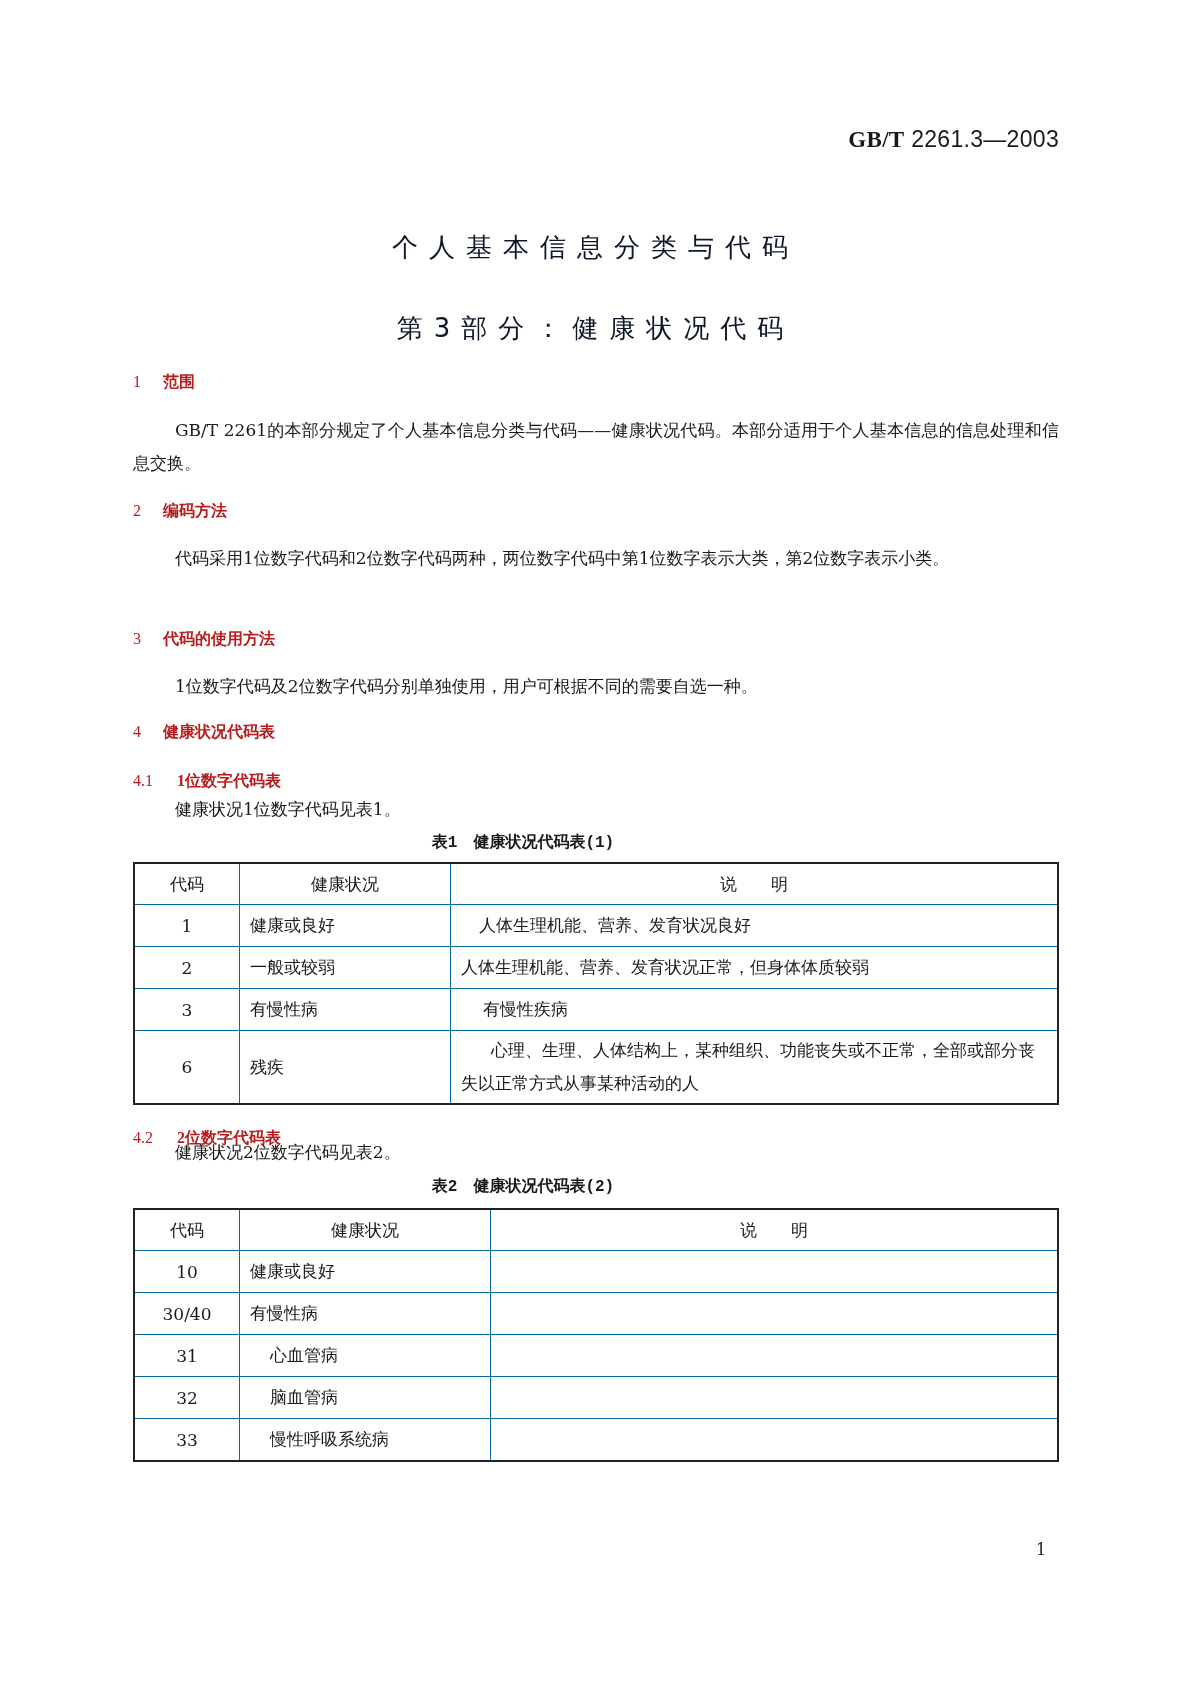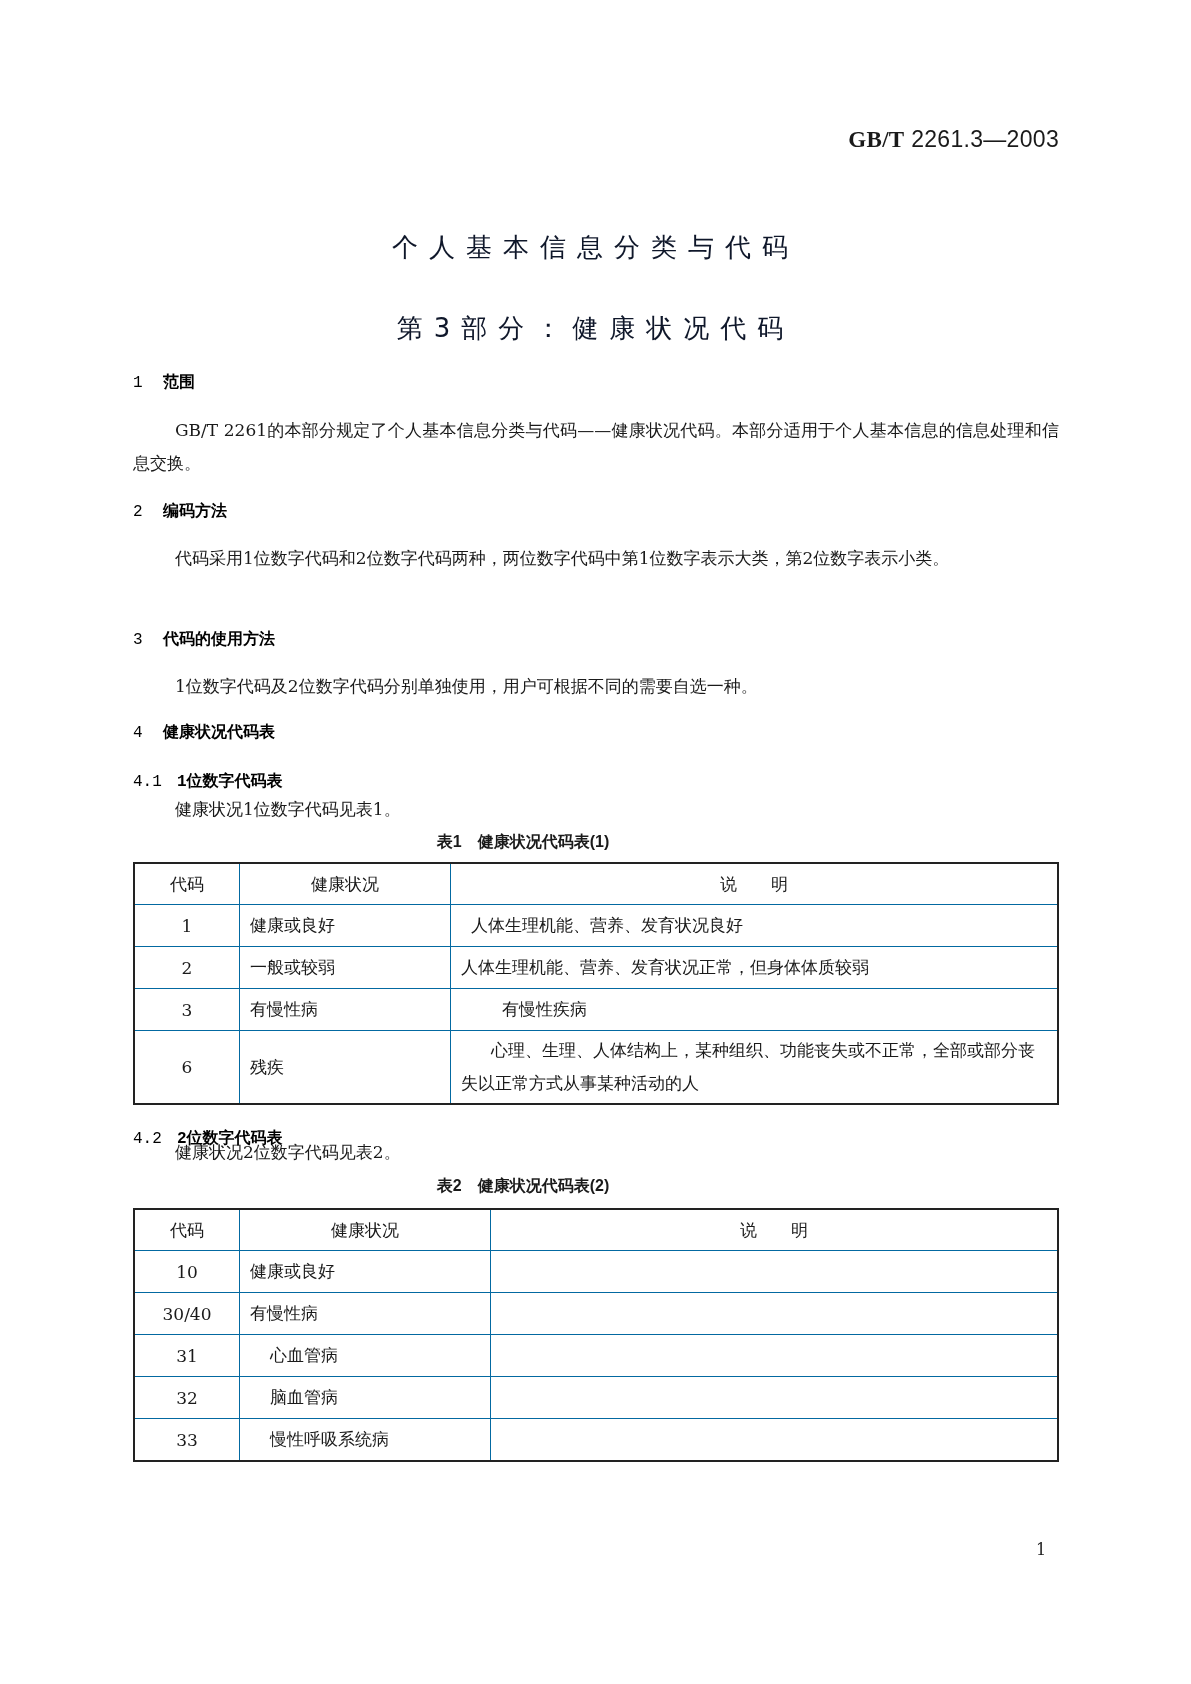--- a/index.html
+++ b/index.html
@@ -16,32 +16,32 @@
   .std-code b { font-family: "Liberation Serif", serif; font-weight: bold; }
   .title {
     position: absolute; left: 0; width: 1191px; text-align: center;
     font-family: "DejaVu Sans", "Liberation Sans", sans-serif;
     font-size: 26px; letter-spacing: 11px; color: #0f172a;
   }
   .t1 { top: 230px; }
   .t2 { top: 273px; margin-top: 38px; }
   .h {
     position: absolute; left: 133px;
-    font-family: Liberation Mono, monospace;
-    font-size: 16px; font-weight: bold; color: #000000;
+    font-family: Liberation Serif, serif;
+    font-size: 16px; font-weight: bold; color: #b91c1c;
   }
   .h .num { display: inline-block; min-width: 30px; font-weight: normal; }
   .p {
     position: absolute; left: 133px; width: 926px;
     font-size: 17px; line-height: 33px; text-indent: 42px;
     text-align: justify;
   }
   .caption {
     position: absolute; left: 0; width: 1046px; text-align: center;
-    font-family: Liberation Sans, sans-serif;
+    font-family: Liberation Mono, monospace;
     font-size: 16px; font-weight: bold;
   }
   table.code-table {
     position: absolute; left: 133px; width: 926px;
     border-collapse: collapse;
     border: 2px solid #222;
     font-size: 17px;
   }
   table.code-table td, table.code-table th {
     border: 1px solid #0369a1; font-weight: normal; padding: 0 10px;
@@ -81,31 +81,31 @@
 <table class="code-table" style="top:862px">
   <tbody>
       <tr>
     <th style="width:84px">代码</th>
     <th style="width:190px">健康状况</th>
     <th>说　　明</th>
   </tr>
   <tr>
     <td class="code">1</td>
     <td>健康或良好</td>
-    <td class="desc" style="padding-left:20px">人体生理机能、营养、发育状况良好</td>
+    <td class="desc" style="padding-left:28px">人体生理机能、营养、发育状况良好</td>
   </tr>
   <tr>
     <td class="code">2</td>
     <td>一般或较弱</td>
     <td class="desc" style="">人体生理机能、营养、发育状况正常，但身体体质较弱</td>
   </tr>
   <tr>
     <td class="code">3</td>
     <td>有慢性病</td>
-    <td class="desc" style="padding-left:51px">有慢性疾病</td>
+    <td class="desc" style="padding-left:32px">有慢性疾病</td>
   </tr>
   <tr>
     <td class="code" style="height:72px">6</td>
     <td>残疾</td>
     <td class="desc desc-wrap">心理、生理、人体结构上，某种组织、功能丧失或不正常，全部或部分丧失以正常方式从事某种活动的人</td>
   </tr>
 </tbody>
   </table>
 
 <div class="h" style="top:1128px"><span class="num" style="min-width:44px">4.2</span><span>2位数字代码表</span></div>

